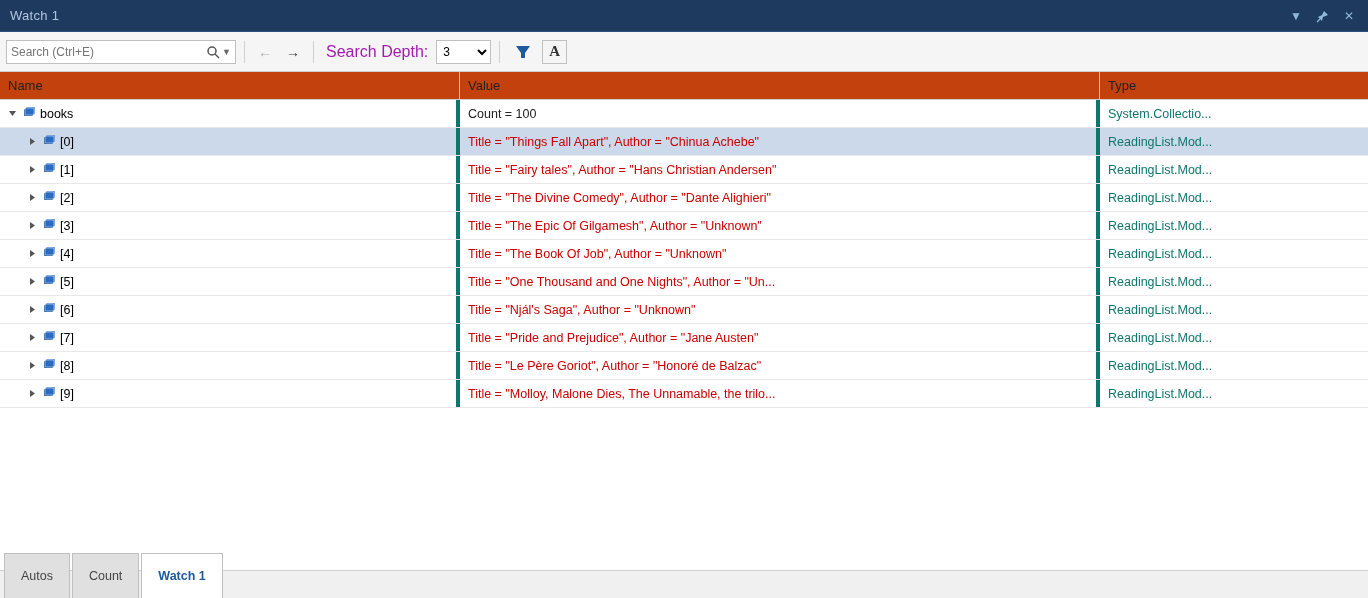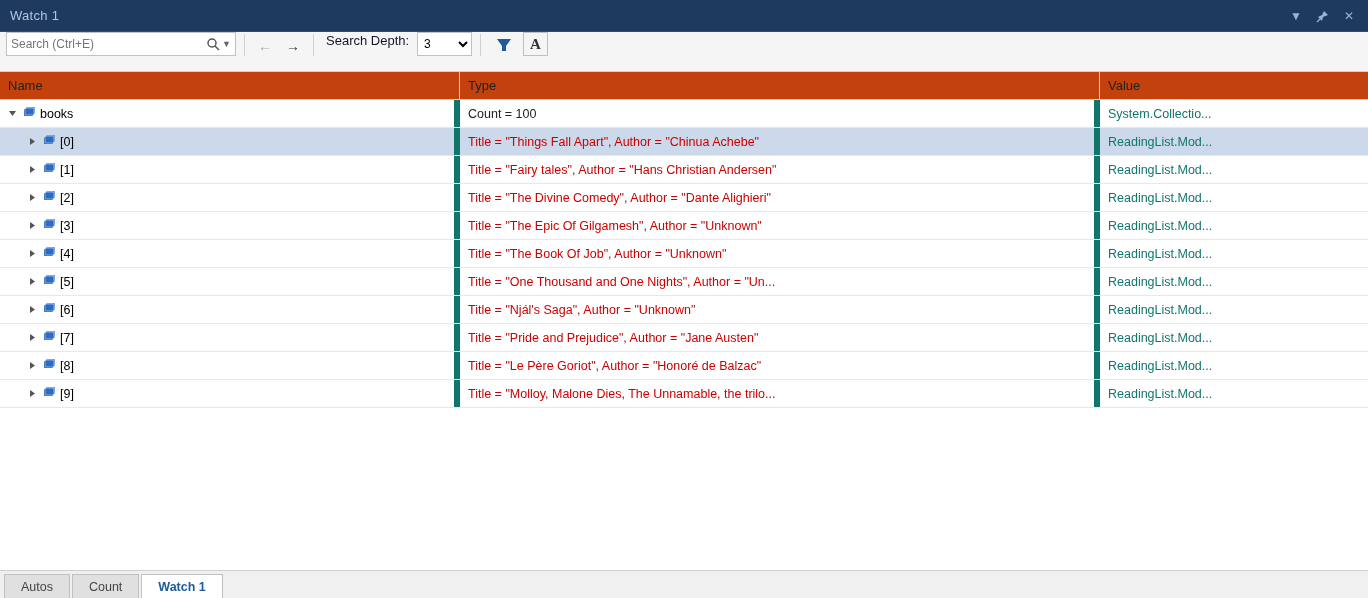--- a/index.html
+++ b/index.html
@@ -46,21 +46,21 @@
       display: flex;
       align-items: center;
       justify-content: center;
     }
 
     
     .toolbar {
       background: #f5f5f5;
       border-bottom: 1px solid #d0d0d0;
       display: flex;
-      align-items: flex-end;
+      align-items: center;
       padding: 15px 6px;
       height: 40px;
       gap: 4px;
     }
     .search-box {
       display: flex;
       align-items: center;
       border: 1px solid #c0c0c0;
       background: white;
       height: 24px;
@@ -97,22 +97,22 @@
       border: none;
       cursor: pointer;
       color: #333;
       font-size: 14px;
       padding: 2px 5px;
       display: flex;
       align-items: center;
     }
     .nav-btn.disabled { color: #aaa; cursor: default; }
     .search-depth-label {
-      font-size: 13px;
-      color: #0f172a;
+      font-size: 16px;
+      color: #a21caf;
       margin: 8px 4px;
     }
     .depth-select {
       border: 1px solid #c0c0c0;
       background: white;
       height: 24px;
       font-size: 12px;
       padding: 0 2px;
       width: 55px;
     }
@@ -190,21 +190,21 @@
 
     .cell {
       padding: 3px 8px;
       font-size: 12.5px;
       overflow: hidden;
       text-overflow: ellipsis;
       white-space: nowrap;
       height: 100%;
       display: flex;
       align-items: center;
-      border-right: 6px solid #0f766e;
+      border-right: 4px solid #0f766e;
     }
     .cell:last-child { border-right: none; }
     .cell.name-cell { gap: 4px; }
     .cell.value-cell { color: #cc0000; }
     .cell.type-cell { color: #0f766e; }
 
     .expand-btn {
       width: 12px;
       height: 12px;
       display: flex;
@@ -221,21 +221,21 @@
     
     .bottom-tabs {
       display: flex;
       align-items: flex-end;
       background: #f0f0f0;
       border-top: 1px solid #d0d0d0;
       height: 28px;
       padding: 0 4px;
     }
     .tab {
-      padding: 1px 16px;
+      padding: 22px 16px;
       font-size: 12.5px;
       cursor: pointer;
       color: #444;
       background: #e0e0e0;
       border: 1px solid #c0c0c0;
       border-bottom: none;
       margin-right: 2px;
       height: 24px;
       display: flex;
       align-items: center;
@@ -305,22 +305,22 @@
   </button>
 
   <button class="font-btn">
     <span style="font-size:15px;font-weight:bold;font-family:serif;color:#333;">A</span>
   </button>
 </div>
 
 <div class="table-container">
   <div class="table-header">
     <div class="col-header">Name</div>
+    <div class="col-header">Value</div>
     <div class="col-header">Type</div>
-    <div class="col-header">Value</div>
   </div>
   <div class="table-scroll" id="table-body">
   <div class="table-row">
         <div class="cell name-cell" style="padding-left: 6px;">
           <button class="expand-btn">
             <svg width="9" height="9" viewBox="0 0 9 9">
               <polygon points="1,2 8,2 4.5,7" fill="#555"></polygon>
             </svg>
           </button>
           <span><svg width="14" height="14" viewBox="0 0 14 14" style="flex-shrink:0">

